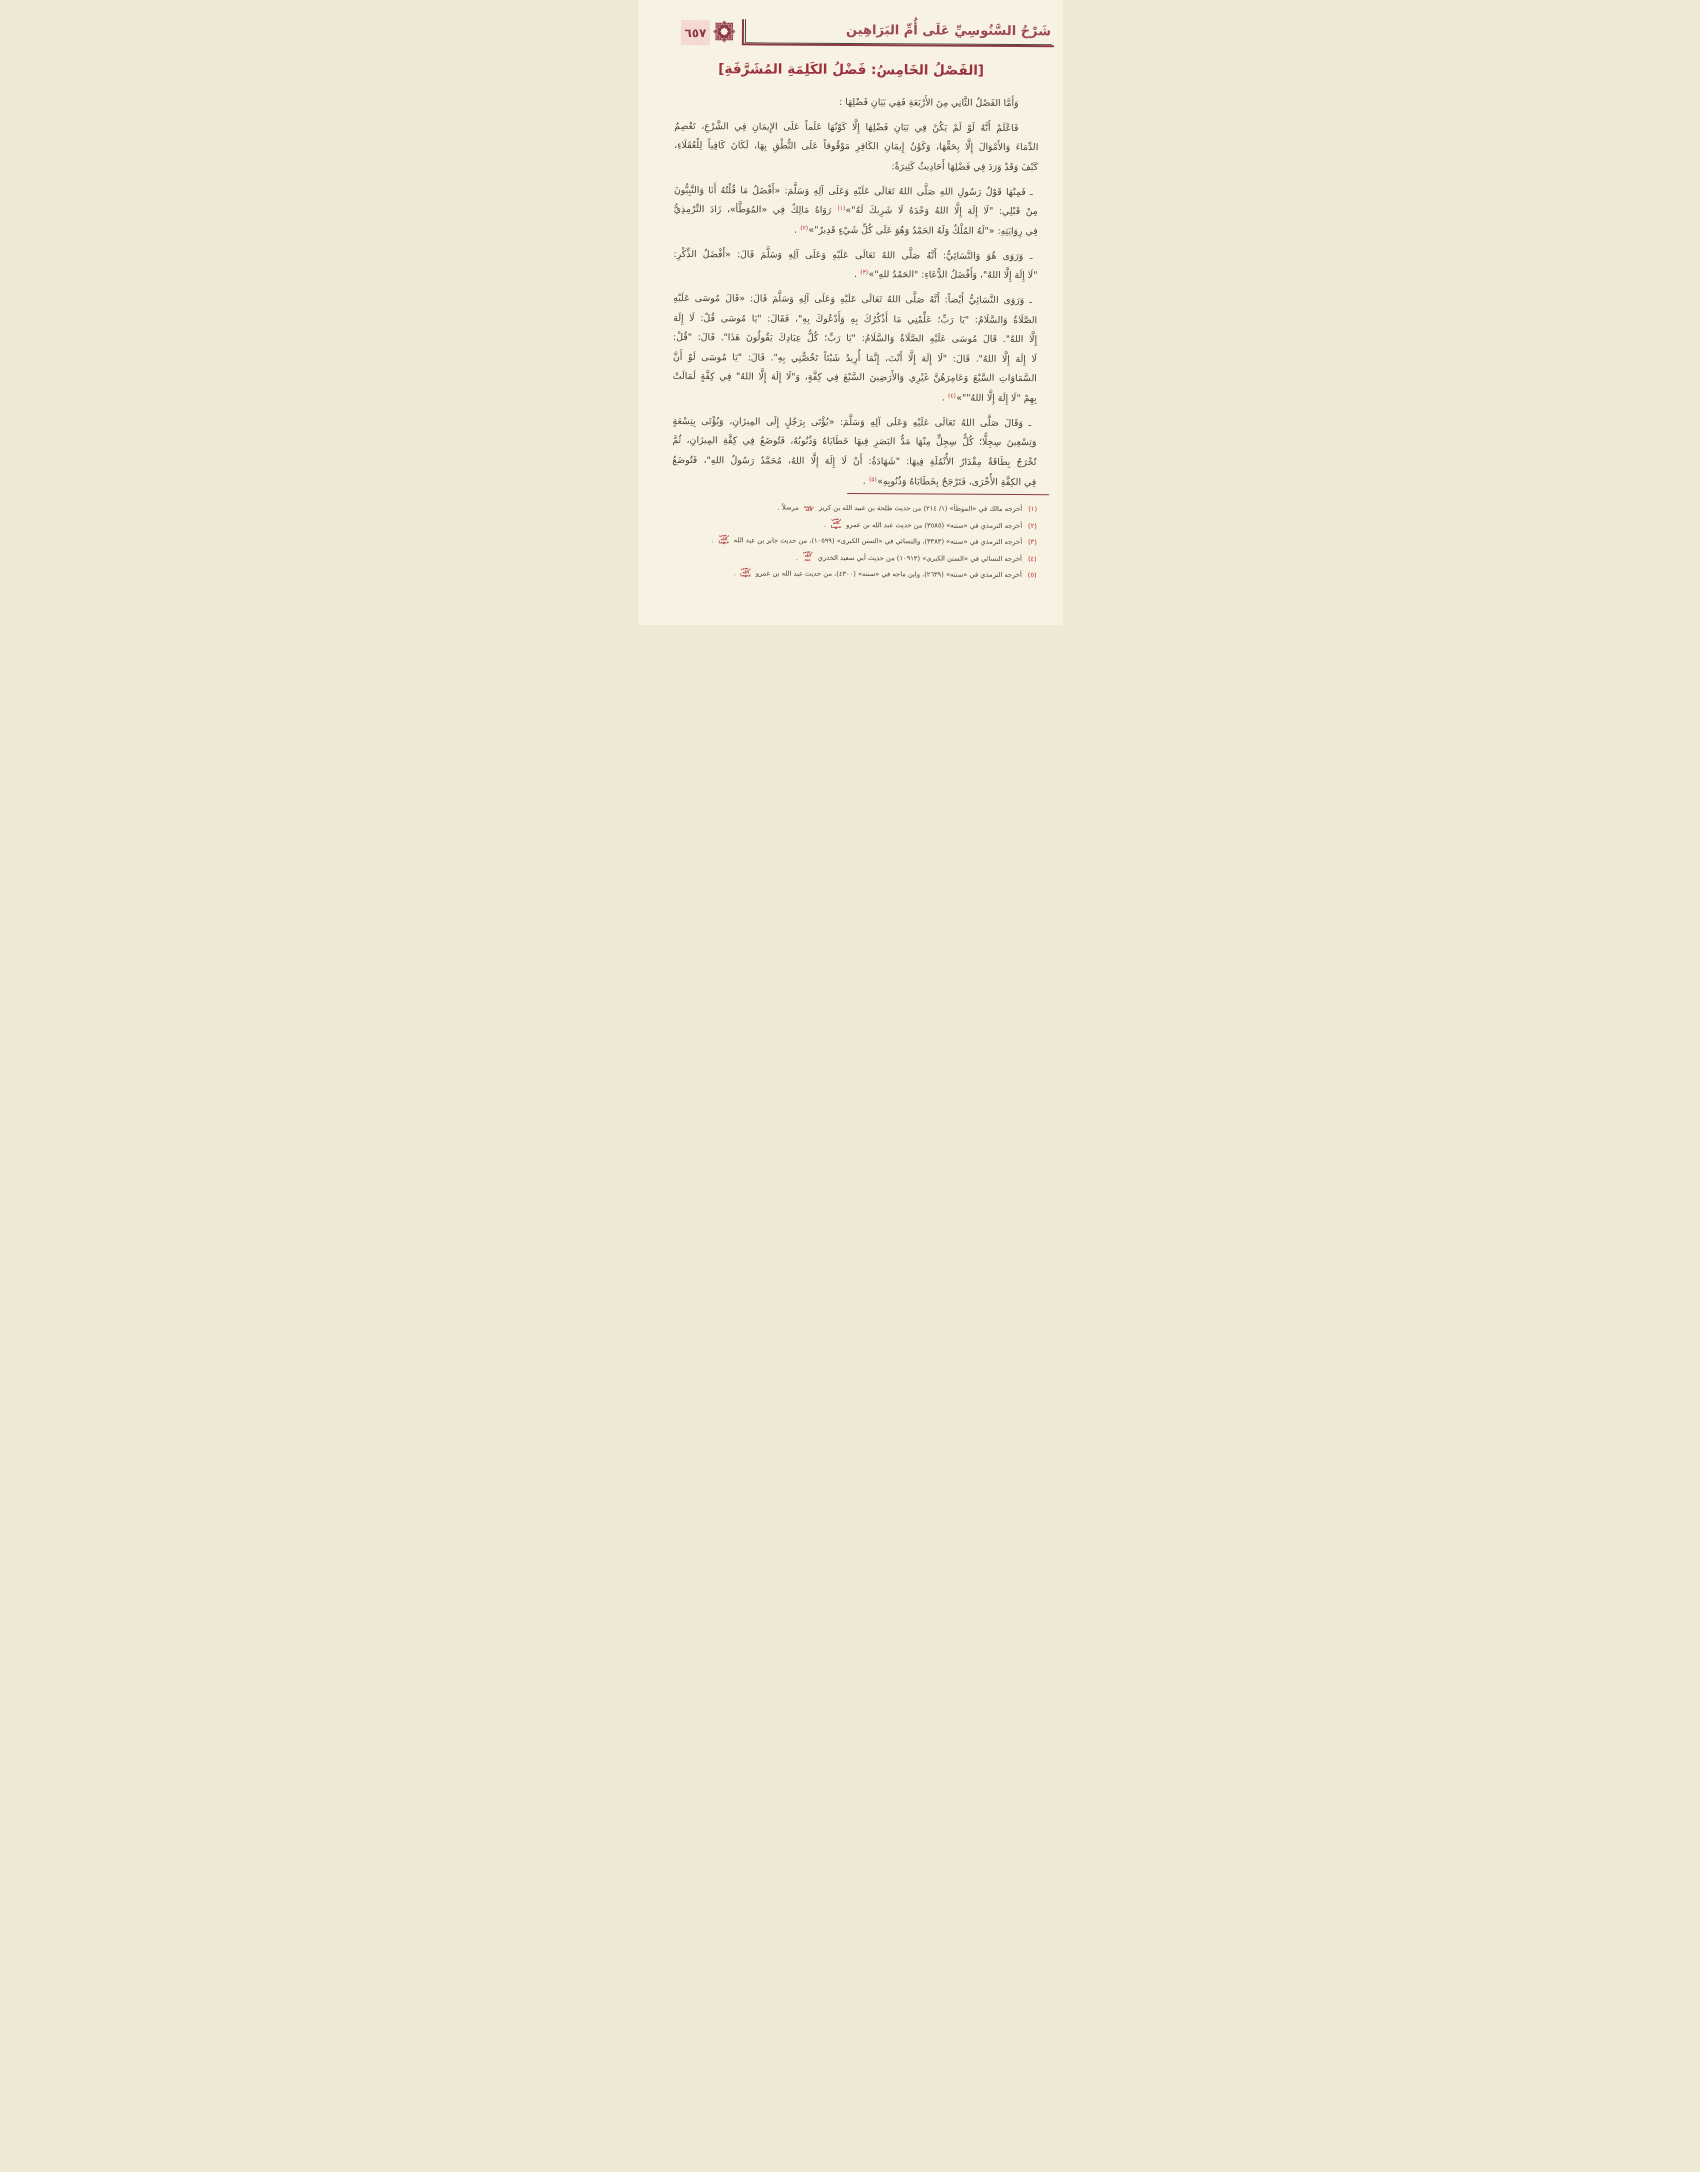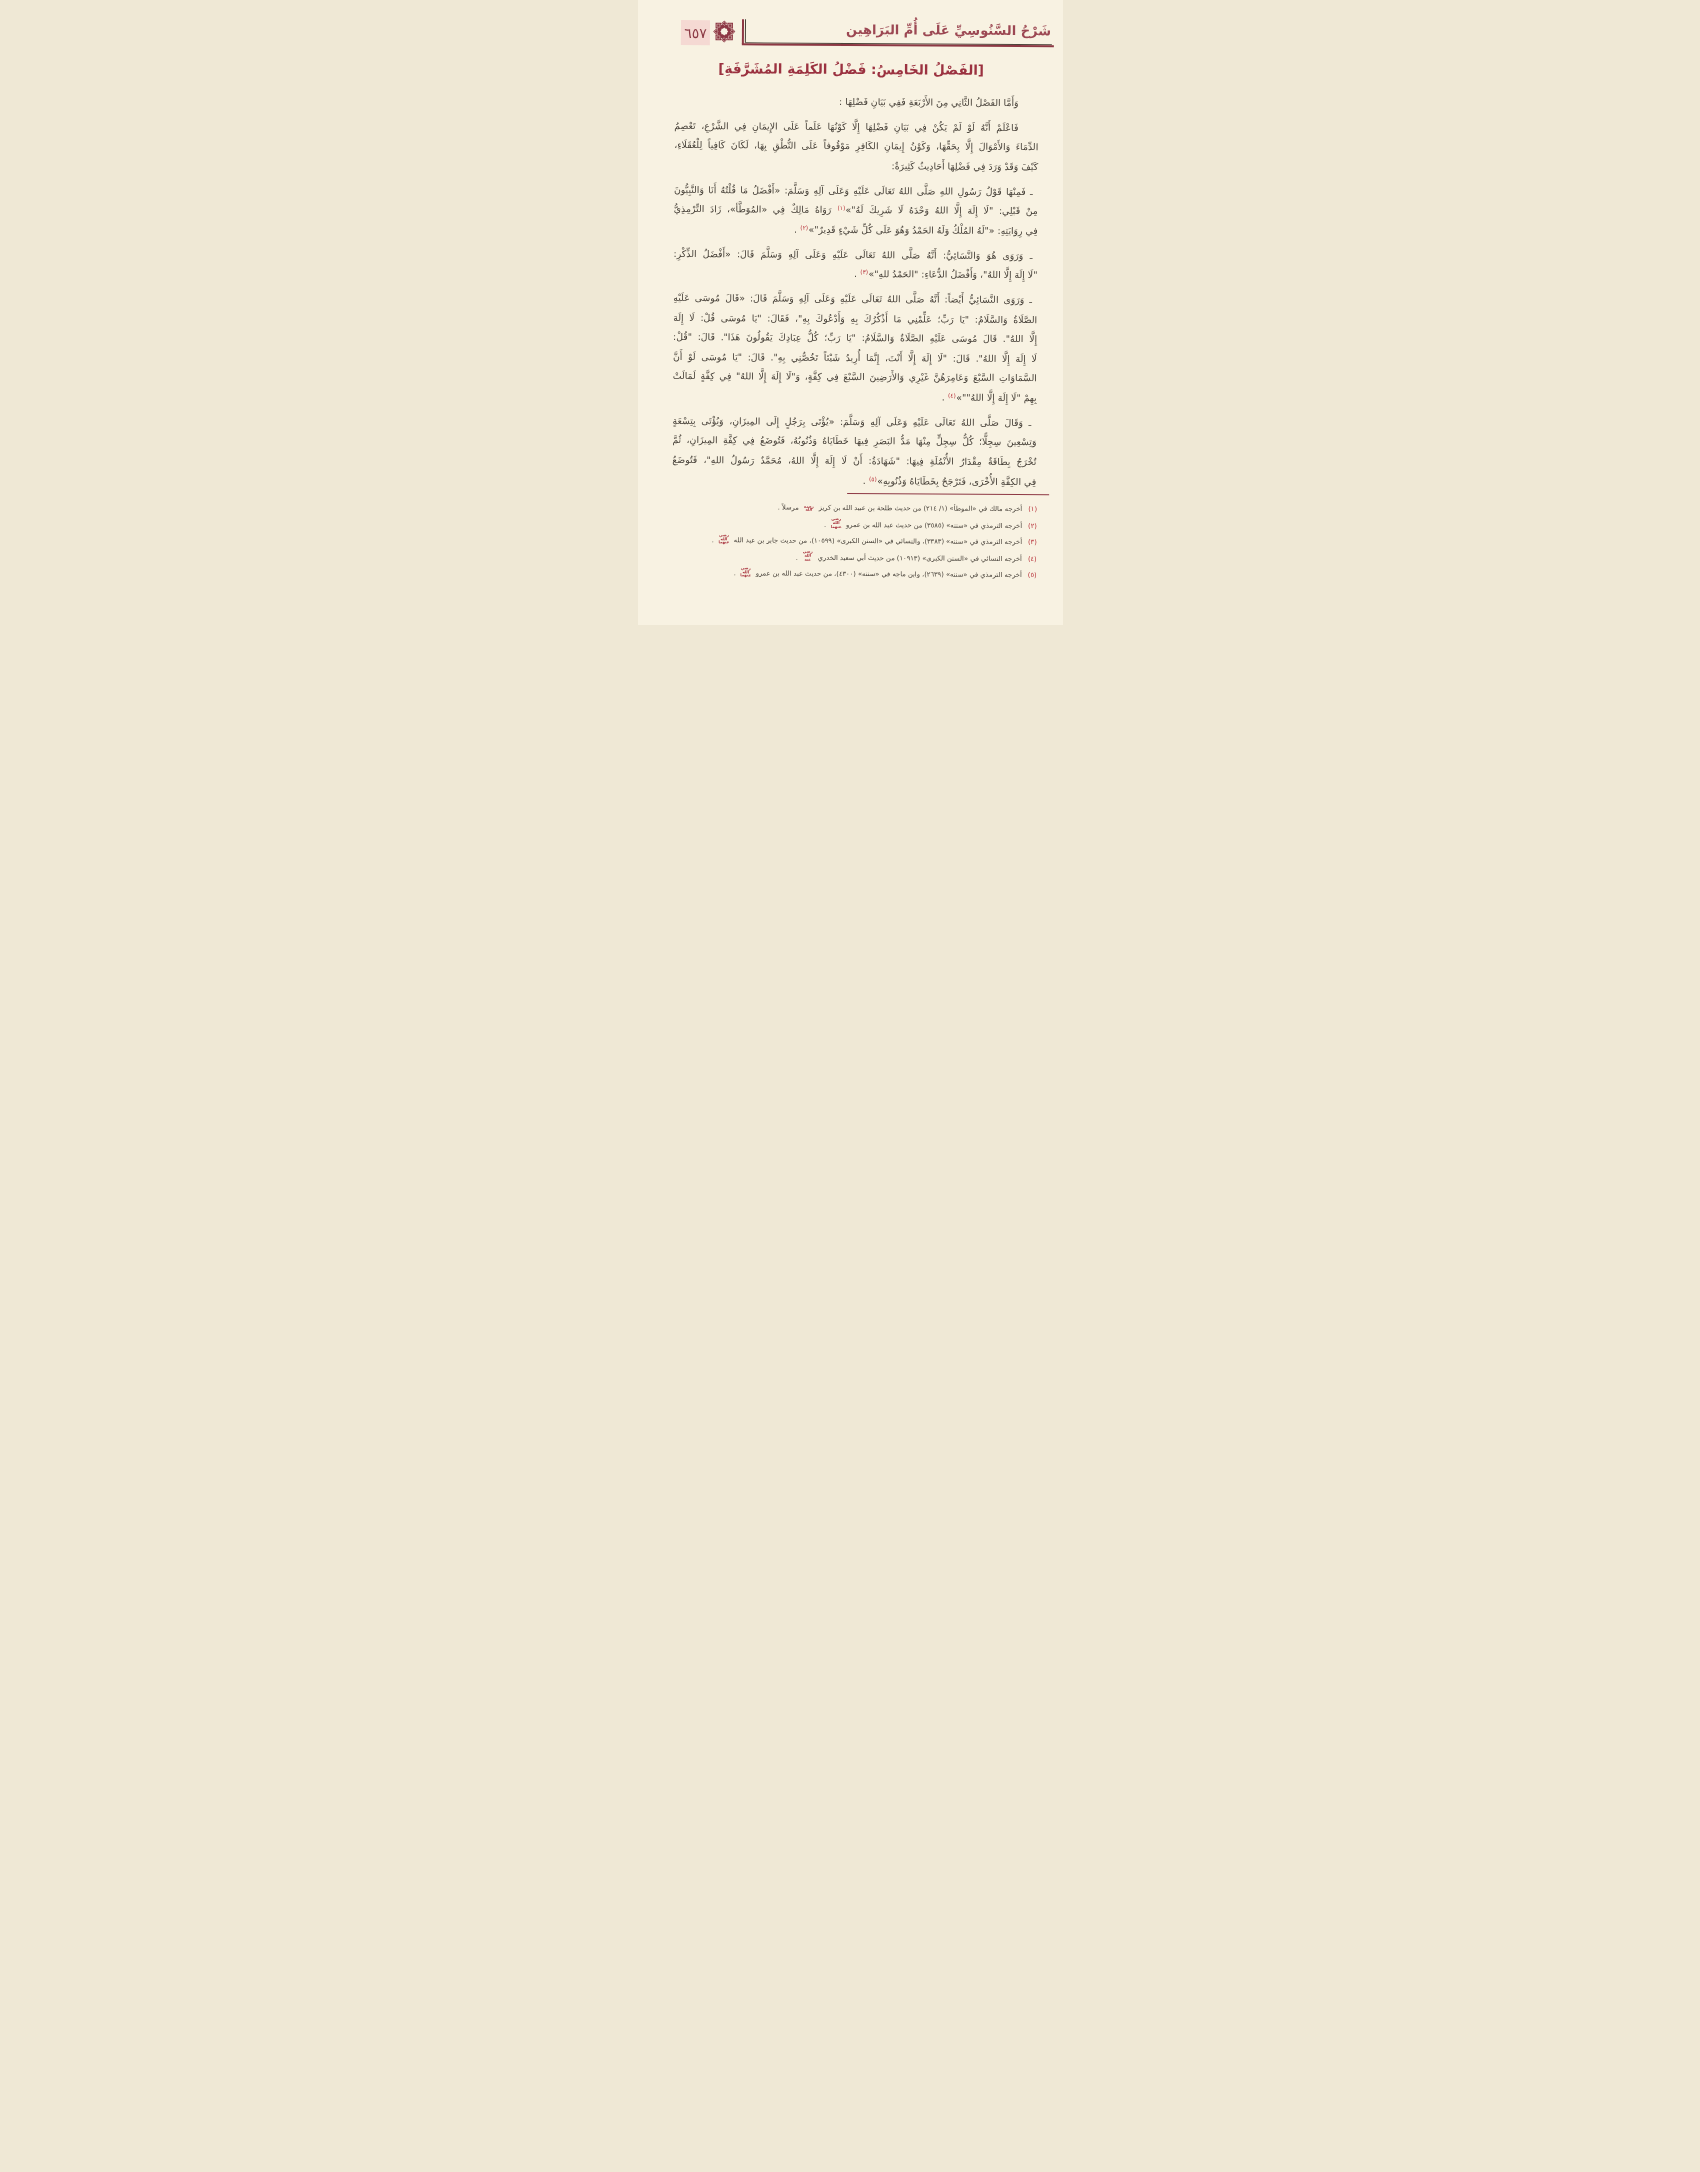--- a/index.html
+++ b/index.html
@@ -7,21 +7,21 @@
     position:relative;width:425px;height:625px;margin:0 auto;
     background:#f8f2e2;overflow:hidden;
     font-family:"DejaVu Sans",sans-serif;direction:rtl;
   }
   .tilt{position:absolute;inset:0;transform:rotate(0.35deg);transform-origin:50% 30%;}
   
   .pagenum-box{
     position:absolute;left:42px;top:21px;width:29px;height:25px;
     background:#f5d9d3;display:flex;align-items:center;justify-content:center;
   }
-  .pagenum-box span{color:#8c3a45;font-size:14px;font-weight:normal;letter-spacing:0.9px;}
+  .pagenum-box span{color:#8c3a45;font-size:12px;font-weight:bold;letter-spacing:0.9px;}
   .rosette{position:absolute;left:74px;top:21px;width:22.6px;height:22.6px;}
   .hv-maroon{position:absolute;left:103px;top:19.6px;width:1.7px;height:25px;background:#8d3844;}
   .hv-dark{position:absolute;left:106px;top:20.4px;width:0.4px;height:23px;background:#4a443a;}
   .hh-dark{position:absolute;left:106px;right:12px;top:43px;height:0.4px;background:#4a443a;}
   .hh-maroon{position:absolute;left:103px;right:10.4px;top:44px;height:1.7px;background:#8d3844;}
   .header-title{
     position:absolute;right:13px;top:22px;height:21px;
     color:#9c4853;font-size:13px;font-weight:bold;text-align:right;
     letter-spacing:0.2px;
   }

